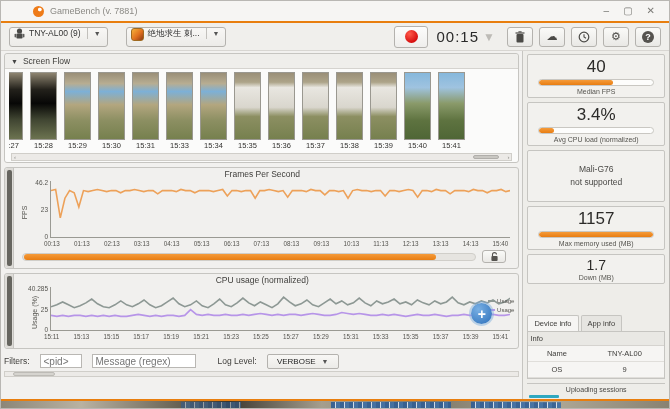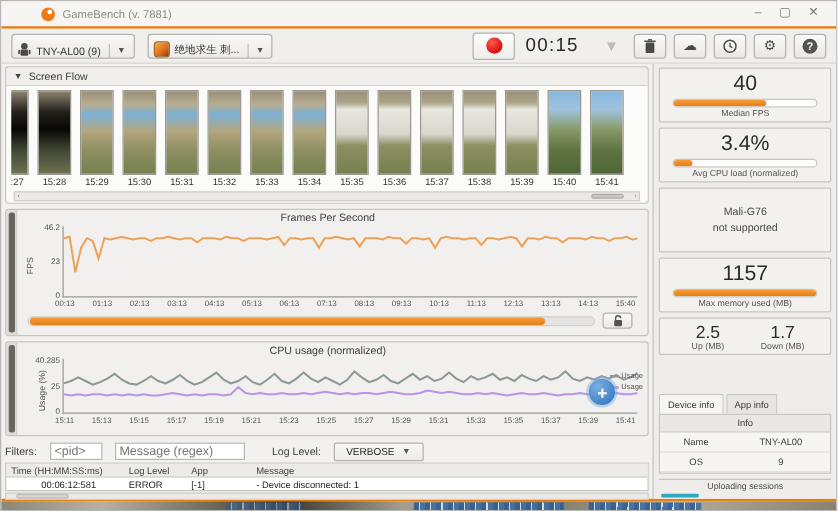--- a/index.html
+++ b/index.html
@@ -11,21 +11,21 @@
   .logo{width:11px;height:11px;border-radius:50%;margin:0 6px 0 26px;
         background:radial-gradient(circle at 62% 32%, #ffffff 0 1.5px, #ee7b18 2.2px);}
   .win-title{font-size:9px;color:#8b8a85;flex:1;}
   .winbtns{display:flex;gap:14px;padding-right:8px;}
   .winbtn{font-size:10px;color:#7c7b77;line-height:10px;cursor:default;}
   .orange-line{height:2px;background:#e87e0e;}
 
   
   .toolbar{height:28px;background:#f0efec;display:flex;align-items:center;padding:0 8px;border-bottom:1px solid #d8d6d2;}
   .dropbtn{height:20px;background:linear-gradient(#f8f7f5,#ecebe8);border:1px solid #b4b2ae;border-radius:3px;
-           display:flex;align-items:flex-end;padding:0 4px;margin-right:10px;font-size:8.5px;color:#333;}
+           display:flex;align-items:flex-start;padding:0 4px;margin-right:18px;font-size:8.5px;color:#333;}
   .dropbtn .lbl{margin:0 6px 0 4px;}
   .caret{font-size:7px;color:#555;border-left:1px solid #c2c0bc;padding:2px 2px 2px 6px;}
   .appicon{width:13px;height:13px;border-radius:3px;background:linear-gradient(135deg,#f6b23c 0%,#e0701f 55%,#8c3a16 100%);border:1px solid #a06a20;}
   .record-wrap{display:flex;align-items:center;margin-left:150px;}
   .recbtn{width:34px;height:22px;background:linear-gradient(#fcfcfb,#efeeec);border:1px solid #b4b2ae;border-radius:3px;
           display:flex;align-items:center;justify-content:center;}
   .recdot{width:13px;height:13px;border-radius:50%;background:radial-gradient(circle at 35% 30%,#ff5a4a,#d60f0f 70%);}
   .timer{font-size:15px;color:#2a2a2a;margin-left:8px;letter-spacing:1px;}
   .tb-right{margin-left:auto;display:flex;align-items:center;gap:6px;}
   .net-ind{color:#bdbbb6;font-size:12px;margin-right:6px;}
@@ -106,21 +106,21 @@
   .card .lab{font-size:7px;color:#55544f;margin-top:1px;}
   .gpu-card{padding:10px 4px;font-size:8.5px;color:#4a4946;line-height:1.5;height:52px;display:flex;flex-direction:column;justify-content:center;}
   .duo{display:flex;}
   .duo > div{flex:1;}
   .duo .big{font-size:14px;}
   .spacer-card{flex:1;}
   .tabs{display:flex;margin-top:2px;font-size:7.5px;color:#3e3d3a;}
   .tab{padding:3px 6px;border:1px solid #c6c5c1;border-bottom:none;background:#e6e5e1;border-radius:2px 2px 0 0;margin-right:2px;}
   .tab.active{background:#f6f5f3;}
   .infotable{border:1px solid #c6c5c1;background:#f6f5f3;font-size:7.5px;color:#3e3d3a;}
-  .it-head{background:#e9e8e4;text-align:center;padding:2px;border-bottom:1px solid #d5d3cf;}
+  .it-head{background:#e9e8e4;text-align:left;padding:2px;border-bottom:1px solid #d5d3cf;}
   .it-row{display:flex;border-bottom:1px solid #e0deda;padding:3px 0;}
   .it-key{width:42%;text-align:center;} .it-val{flex:1;text-align:center;}
   .uploading{border-top:1px solid #c6c5c1;margin-top:4px;padding-top:2px;font-size:7px;color:#4a4946;text-align:center;position:relative;height:16px;}
   .up-bar{position:absolute;left:2px;bottom:1px;width:30px;height:3px;background:#2fa8c0;border-radius:1px;}
 
   
   .bottom-orange{height:2px;background:#e87e0e;}
   .desktop{height:9px;position:relative;overflow:hidden;
      background:linear-gradient(90deg,#8c8678,#b9b2a2 12%,#6b6557 26%,#3a372f 34%,#a59e8e 48%,#7e7868 64%,#b0a998 82%,#888272);}
   .hl{position:absolute;top:1px;height:7px;background:repeating-linear-gradient(90deg,#2f5d94 0 4px,#d7e4f2 4px 5px,#3d6ea5 5px 9px);opacity:.9;}
@@ -214,24 +214,20 @@
                 <div class="thumb-img"></div>
                 <div class="thumb-time">15:29</div>
               </div>
               <div class="thumb v-plain">
                 <div class="thumb-img"></div>
                 <div class="thumb-time">15:30</div>
               </div>
               <div class="thumb v-plain">
                 <div class="thumb-img"></div>
                 <div class="thumb-time">15:31</div>
-              </div>
-              <div class="thumb v-plain">
-                <div class="thumb-img"></div>
-                <div class="thumb-time">15:32</div>
               </div>
               <div class="thumb v-plain">
                 <div class="thumb-img"></div>
                 <div class="thumb-time">15:33</div>
               </div>
               <div class="thumb v-plain">
                 <div class="thumb-img"></div>
                 <div class="thumb-time">15:34</div>
               </div>
               <div class="thumb v-menu">
@@ -372,34 +368,20 @@
         <span>Filters:</span>
         <input class="in-pid" placeholder="&lt;pid&gt;" style="">
         <input class="in-msg" placeholder="Message (regex)" style="">
         <span class="loglvl-label">Log Level:</span>
         <div class="loglvl">
           <span>VERBOSE</span>
           <span class="caret" style="border:none;padding:0 0 0 6px;">▼</span>
         </div>
       </div>
 
-      <div class="logtable">
-        <div class="lt-head">
-          <span class="c-time">Time (HH:MM:SS:ms)</span>
-          <span class="c-lvl">Log Level</span>
-          <span class="c-app">App</span>
-          <span class="c-msg">Message</span>
-        </div>
-        <div class="lt-row">
-          <span class="c-time">00:06:12:581</span>
-          <span class="c-lvl">ERROR</span>
-          <span class="c-app">[-1]</span>
-          <span class="c-msg">- Device disconnected: 1</span>
-        </div>
-      </div>
       <div class="log-scroll">
         <div class="log-handle"></div>
       </div>
     </div>
 
     <div class="sidebar">
       <div class="card">
         <div class="big">40</div>
         <div class="bar">
             <div class="bar-fill" style="width:65%"></div>
@@ -418,24 +400,20 @@
         <div>not supported</div>
       </div>
       <div class="card">
         <div class="big">1157</div>
         <div class="bar">
             <div class="bar-fill" style="width:100%"></div>
           </div>
         <div class="lab">Max memory used (MB)</div>
       </div>
       <div class="card duo">
-        <div>
-          <div class="big">2.5</div>
-          <div class="lab">Up (MB)</div>
-        </div>
         <div>
           <div class="big">1.7</div>
           <div class="lab">Down (MB)</div>
         </div>
       </div>
       <div class="spacer-card"></div>
       <div class="tabs">
         <div class="tab active">Device info</div>
         <div class="tab">App info</div>
       </div>

